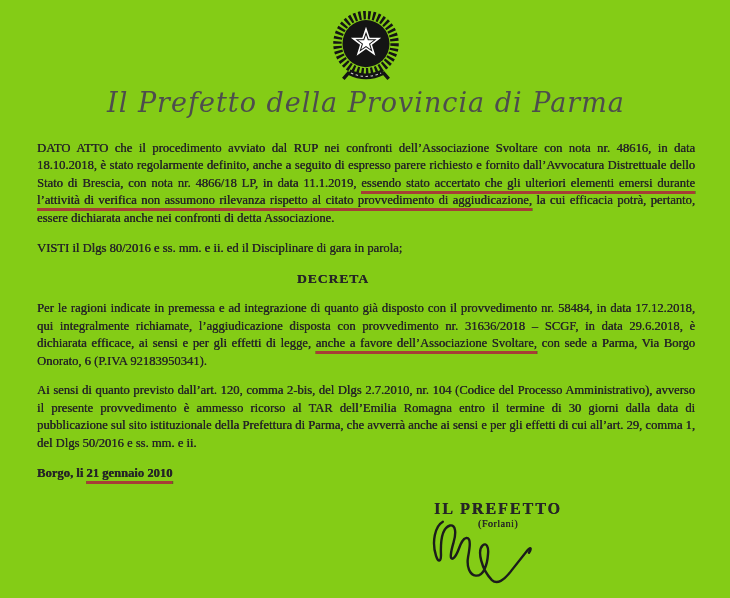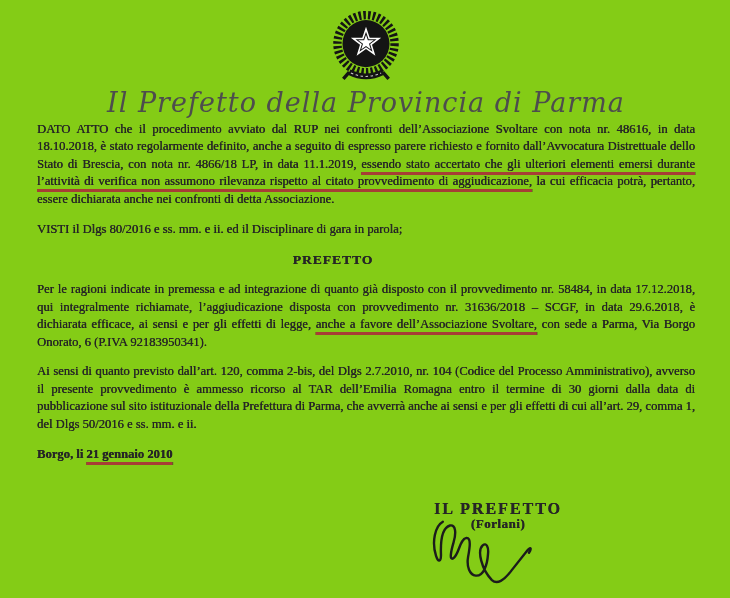--- a/index.html
+++ b/index.html
@@ -20,21 +20,21 @@
     font-style:italic;
     font-weight:400;
     font-size:27px;
     line-height:32px;
     color:var(--script_gray,#4d4d4d);
     text-align:center;
     letter-spacing:1px;
     margin-top:-2px;
   }
   .doc{
-    margin-top:2px;
+    margin-top:21px;
     font-size:12.6px;
     line-height:17.4px;
     text-align:justify;
     text-shadow:0.33px 0 0 currentColor; 
   }
   .doc p{margin:0 0 12.5px 0;}
   .doc p.visti{margin-bottom:0;}
   .decreta{
     font-size:13.5px;
     font-weight:bold;
@@ -52,21 +52,21 @@
     text-decoration-skip-ink:none;
   }
   .date-line{margin-top:15px;font-weight:bold;}
   .sig-block{
     position:absolute;
     left:408px;top:501px;width:180px;
     text-align:center;
     text-shadow:0.33px 0 0 currentColor;
   }
   .sig-title{font-size:16px;font-weight:bold;letter-spacing:2px;line-height:15px;}
-  .sig-name{font-size:13px;font-weight:bold;letter-spacing:0.5px;line-height:15px;}
+  .sig-name{font-size:10px;font-weight:normal;letter-spacing:0.5px;line-height:15px;}
   .sig-scrawl{position:absolute;left:20px;top:13px;transform:rotate(-2deg);}
 </style>
 </head>
 <body>
 
 <div class="page">
   <div class="content">
 
     <div class="emblem-wrap">
       <svg viewBox="0 0 100 100" aria-hidden="true">
@@ -83,21 +83,21 @@
     </div>
 
     <div class="script-title">Il Prefetto della Provincia di Parma</div>
 
     <div class="doc">
 
       <p><span>DATO ATTO che il procedimento avviato dal RUP nei confronti dell’Associazione Svoltare con nota nr. 48616, in data 18.10.2018, è stato regolarmente definito, anche a seguito di espresso parere richiesto e fornito dall’Avvocatura Distrettuale dello Stato di Brescia, con nota nr. 4866/18 LP, in data 11.1.2019, </span><span class="u">essendo stato accertato che gli ulteriori elementi emersi durante l’attività di verifica non assumono rilevanza rispetto al citato provvedimento di aggiudicazione,</span><span> la cui efficacia potrà, pertanto, essere dichiarata anche nei confronti di detta Associazione.</span></p>
 
       <p class="visti">VISTI il Dlgs 80/2016 e ss. mm. e ii. ed il Disciplinare di gara in parola;</p>
 
-      <div class="decreta">PREFETTO</div>
+      <div class="decreta">DECRETA</div>
 
       <p><span>Per le ragioni indicate in premessa e ad integrazione di quanto già disposto con il provvedimento nr. 58484, in data 17.12.2018, qui integralmente richiamate, l’aggiudicazione disposta con provvedimento nr. 31636/2018 – SCGF, in data 29.6.2018, è dichiarata efficace, ai sensi e per gli effetti di legge, </span><span class="u">anche a favore dell’Associazione Svoltare,</span><span> con sede a Parma, Via Borgo Onorato, 6 (P.IVA 92183950341).</span></p>
 
       <p>Ai sensi di quanto previsto dall’art. 120, comma 2-bis, del Dlgs 2.7.2010, nr. 104 (Codice del Processo Amministrativo), avverso il presente provvedimento è ammesso ricorso al TAR dell’Emilia Romagna entro il termine di 30 giorni dalla data di pubblicazione sul sito istituzionale della Prefettura di Parma, che avverrà anche ai sensi e per gli effetti di cui all’art. 29, comma 1, del Dlgs 50/2016 e ss. mm. e ii.</p>
 
       <p class="date-line"><span>Borgo, li </span><span class="u">21 gennaio 2010</span></p>
 
     </div>
   </div>
 

